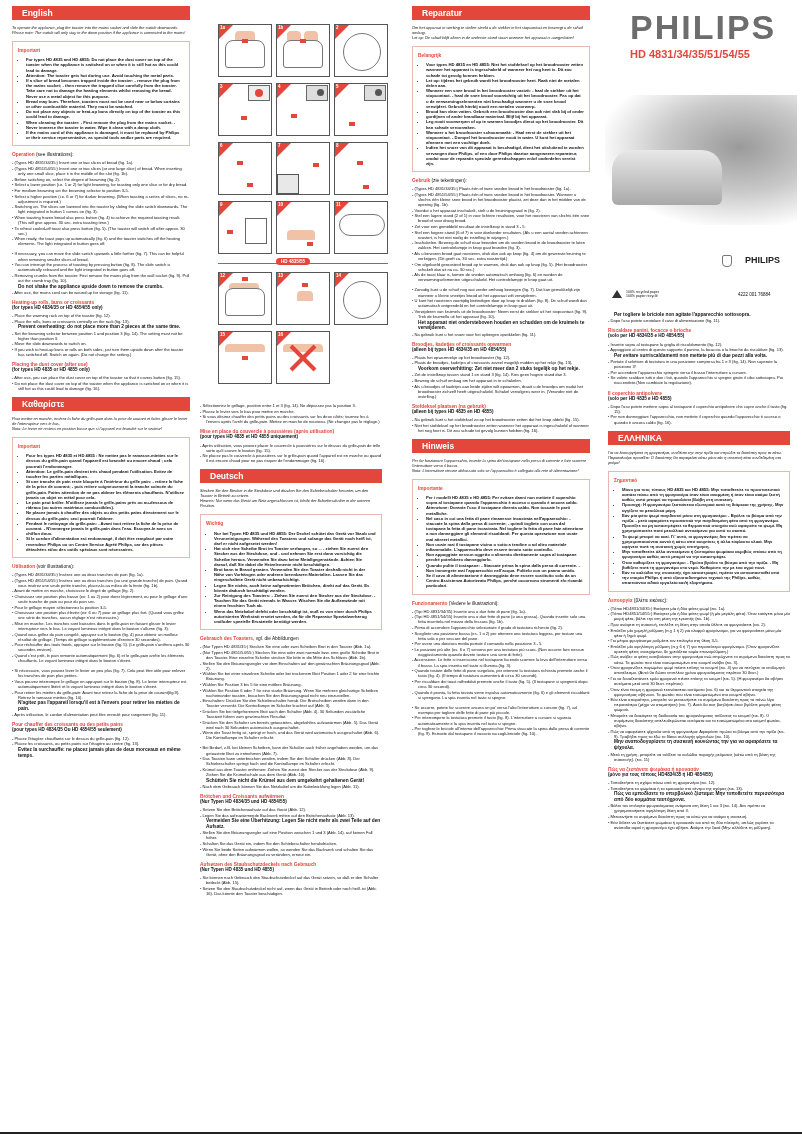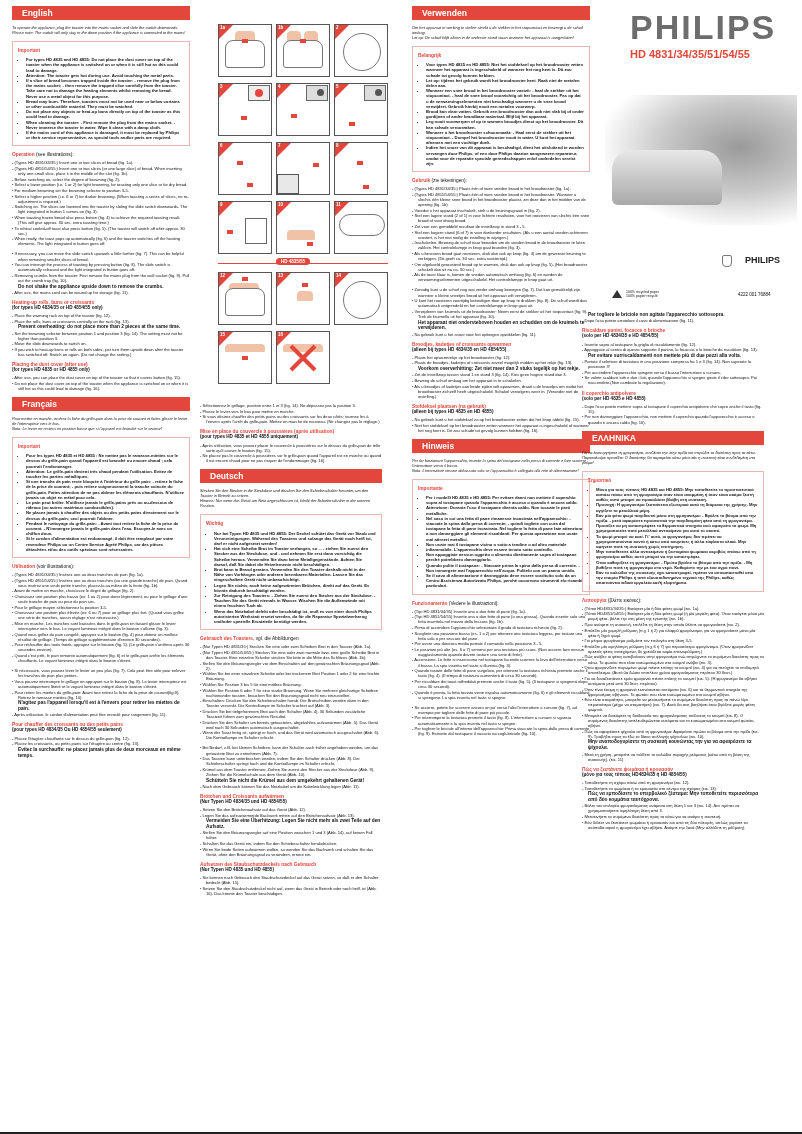--- a/index.html
+++ b/index.html
@@ -1,21 +1,21 @@
 <!DOCTYPE html>
 <html><head>
 <meta charset="utf-8">
 <style>
   html,body{margin:0;padding:0;background:#fff;}
   body{width:802px;height:1134px;position:relative;overflow:hidden;font-family:"Liberation Sans",sans-serif;color:#111;}
   .col{position:absolute;top:0;font-size:4.1px;line-height:5.1px;}
   .c1{left:12px;width:178px;}
   .c2{left:200px;width:182px;}
   .c3{left:412px;width:178px;}
-  .c4{left:582px;width:182px;}
+  .c4{left:608px;width:182px;}
   .langbar{background:#e3473b;color:#fff;font-weight:bold;font-size:8.5px;height:14px;line-height:14px;padding-left:10px;margin-top:6px;margin-bottom:5px;}
   .intro{font-style:italic;font-size:3.9px;line-height:5px;margin-bottom:6px;}
   .box{border:1px solid #e8b7b0;padding:6px 5px 5px 5px;margin-bottom:6px;}
   .box-title{color:#e3473b;font-weight:bold;font-size:4.8px;margin-bottom:4px;}
   .box ul{margin:0;padding-left:8px;}
   .box li{font-weight:bold;font-size:4.2px;line-height:5.2px;}
   .sec-title{color:#e3473b;font-weight:bold;font-size:4.8px;margin-top:5px;}
   .sec-title .sub{color:#111;font-weight:normal;}
   .sec-sub{font-weight:bold;font-size:4.6px;margin-bottom:3px;}
   .items{margin:3px 0 5px 0;padding:0;list-style:none;}
@@ -95,21 +95,21 @@
     <li>- Move the slide downwards to switch on.</li>
     <li>• If you wish to heat-up buns or rolls on both sides, just turn them upside down after the toaster has switched off. Switch on again. (Do not change the setting.)</li>
   </ul>
   <div class="sec-title">Placing the dust cover (after use)</div>
   <div class="sec-sub">(for types HD 4835 or HD 4855 only)</div>
   <ul class="items">
     <li>- After use, you can place the dust cover on top of the toaster so that it covers button (fig. 15).</li>
     <li>• Do not place the dust cover on top of the toaster when the appliance is switched on or when it is still hot as this could lead to damage (fig. 16).</li>
   </ul>
 
-  <div class="langbar">Français</div>
+  <div class="langbar">Καθαρίστε</div>
   <div class="intro" style="white-space:pre-line">Pour mettre en marche, insérez la fiche du grille-pain dans la prise de courant et faites glisser le levier de l'interrupteur vers le bas.
 Nota: Le levier ne restera en position basse que si l'appareil est branché sur le secteur!</div>
   <div class="box">
     <div class="box-title">Important</div>
     <ul>
       <li>Pour les types HD 4835 et HD 4855 : Ne mettez pas le ramasse-miettes sur le dessus du grille-pain quand l'appareil est branché ou encore chaud ; cela pourrait l'endommager.</li>
       <li>Attention: Le grille-pain devient très chaud pendant l'utilisation. Evitez de toucher les parties métalliques.</li>
       <li>Si une tranche de pain reste bloquée à l'intérieur du grille pain: - retirez la fiche de la prise de courant; - puis retirez soigneusement la tranche coincée du grille-pain. Faites attention de ne pas abîmer les éléments chauffants. N'utilisez jamais un objet en métal pour cela.</li>
       <li>Le pain peut brûler. N'utilisez jamais le grille-pains près ou au-dessous de rideaux (ou autres matériaux combustibles).</li>
       <li>Ne placez jamais à chauffer des objets ou des petits pains directement sur le dessus du grille-pain; ceci pourrait l'abîmer.</li>
@@ -326,21 +326,21 @@
   </ul>
   <div class="sec-title">Aufsetzen des Staubschutzdeckels nach Gebrauch</div>
   <div class="sec-sub">(Nur Typen HD 4835 und HD 4855)</div>
   <ul class="items">
     <li>- Sie können nach Gebrauch den Staubschutzdeckel auf das Gerät setzen, so daß er den Schalter bedeckt (Abb. 15).</li>
     <li>• Setzen Sie den Staubschutzdeckel nicht auf, wenn das Gerät in Betrieb oder noch heiß ist (Abb. 16). Das könnte den Toaster beschädigen.</li>
   </ul>
 </div>
 
 <div class="col c3">
-  <div class="langbar">Verwenden</div>
+  <div class="langbar">Reparatur</div>
   <div class="intro" style="white-space:pre-line">Om het apparaat in werking te stellen steekt u de stekker in het stopcontact en beweegt u de schuif omlaag.
 Let op: De schuif blijft alleen in de onderste stand staan wanneer het apparaat is aangesloten!</div>
   <div class="box">
     <div class="box-title">Belangrijk</div>
     <ul>
       <li>Voor types HD 4835 en HD 4855: Niet het stofdeksel op het broodrooster zetten wanneer het apparaat is ingeschakeld of wanneer het nog heet is. Dit zou schade tot gevolg kunnen hebben.</li>
       <li>Let op: tijdens het gebruik wordt het broodrooster heet. Raak niet de metalen delen aan.</li>
       <li>Wanneer een snee brood in het broodrooster vastzit: - haal de stekker uit het stopcontact. - haal de snee brood voorzichtig uit het broodrooster. Pas op dat u de verwarmingselementen niet beschadigt wanneer u de snee brood verwijdert. Gebruik hierbij nooit een metalen voorwerp.</li>
       <li>Brood kan vlam vatten. Gebruik een broodrooster dan ook niet vlak bij of onder gordijnen of ander brandbaar materiaal. Blijf bij het apparaat.</li>
       <li>Leg nooit voorwerpen of op te warmen broodjes direct op het broodrooster. Dit kan schade veroorzaken.</li>

